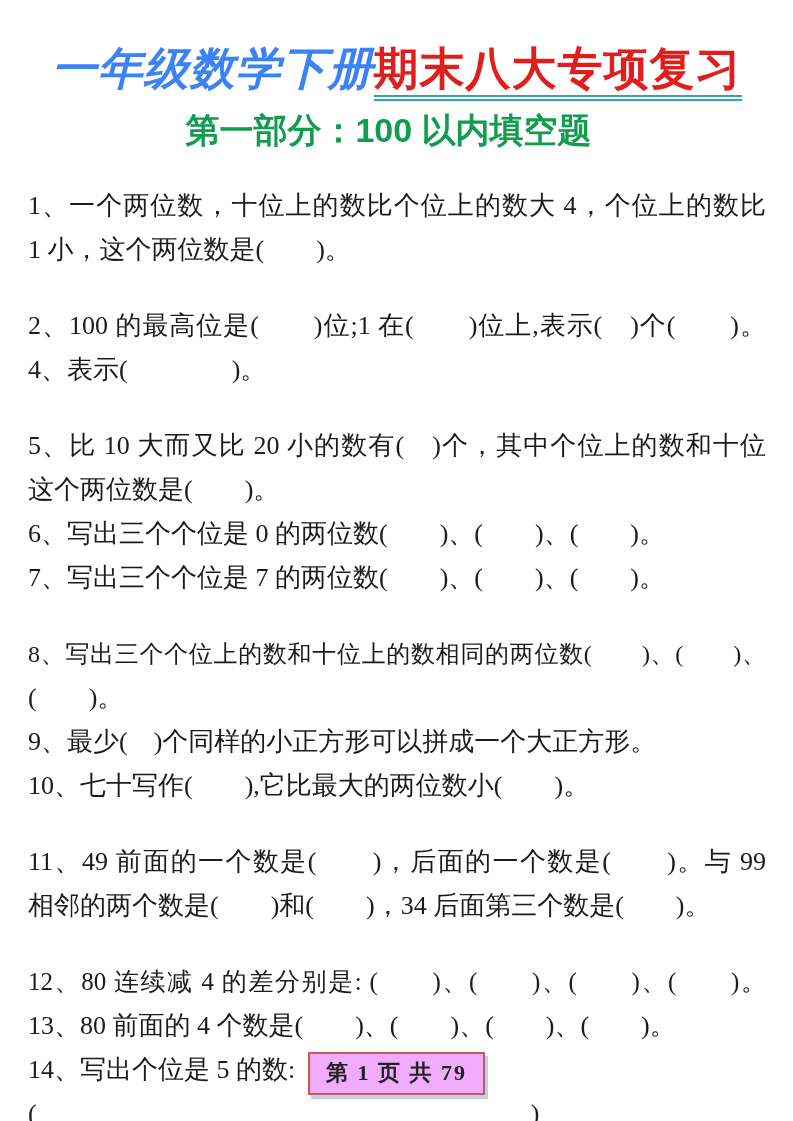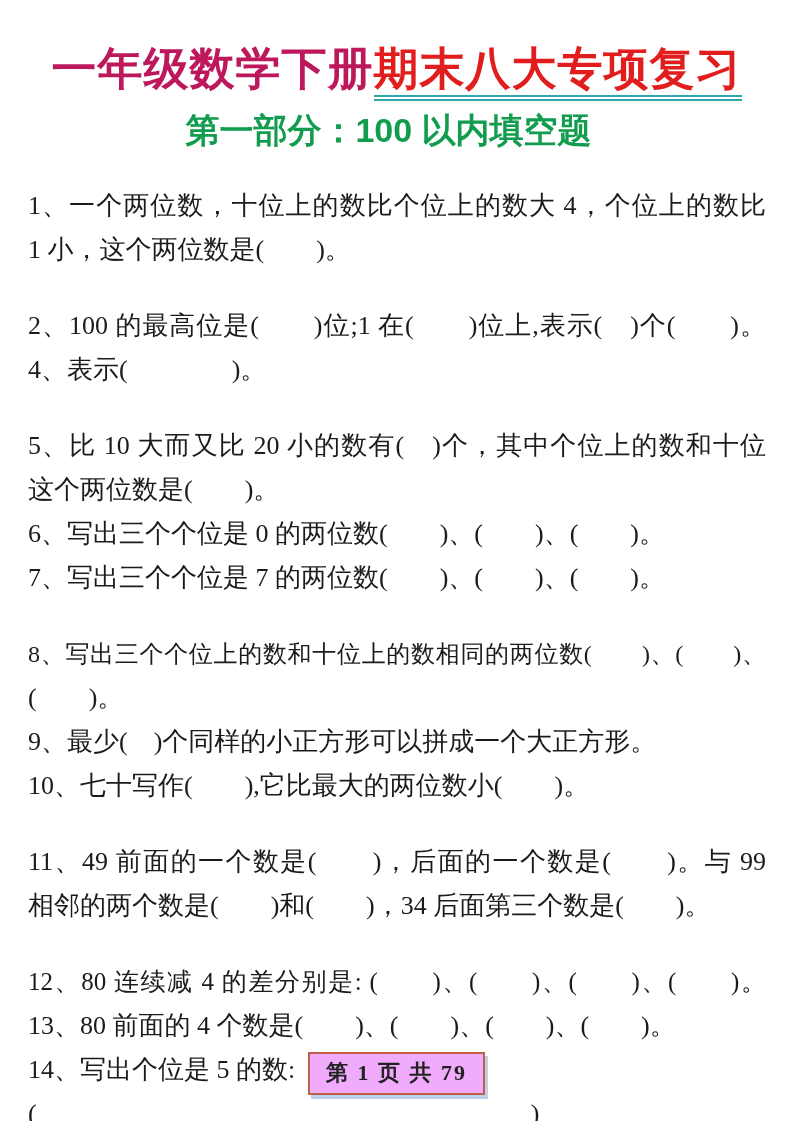--- a/index.html
+++ b/index.html
@@ -17,21 +17,21 @@
   .title {
     margin: 42px 0 0 0;
     text-align: center;
     font-family: "Liberation Sans", "DejaVu Sans", sans-serif;
     font-size: 45px;
     font-weight: 900;
     line-height: 54px;
     letter-spacing: 1px;
     white-space: nowrap;
   }
-  .title-black { color: #be185d; }
+  .title-black { color: #3b82f6; font-style: italic; }
   .title-red {
     color: #e11d1d;
     border-bottom: 6px double #2ea8a8;
     padding-bottom: 1px;
   }
   .subtitle {
     margin: 12px 16px 0 0;
     text-align: center;
     font-family: "Liberation Sans", "DejaVu Sans", sans-serif;
     font-size: 34px;

